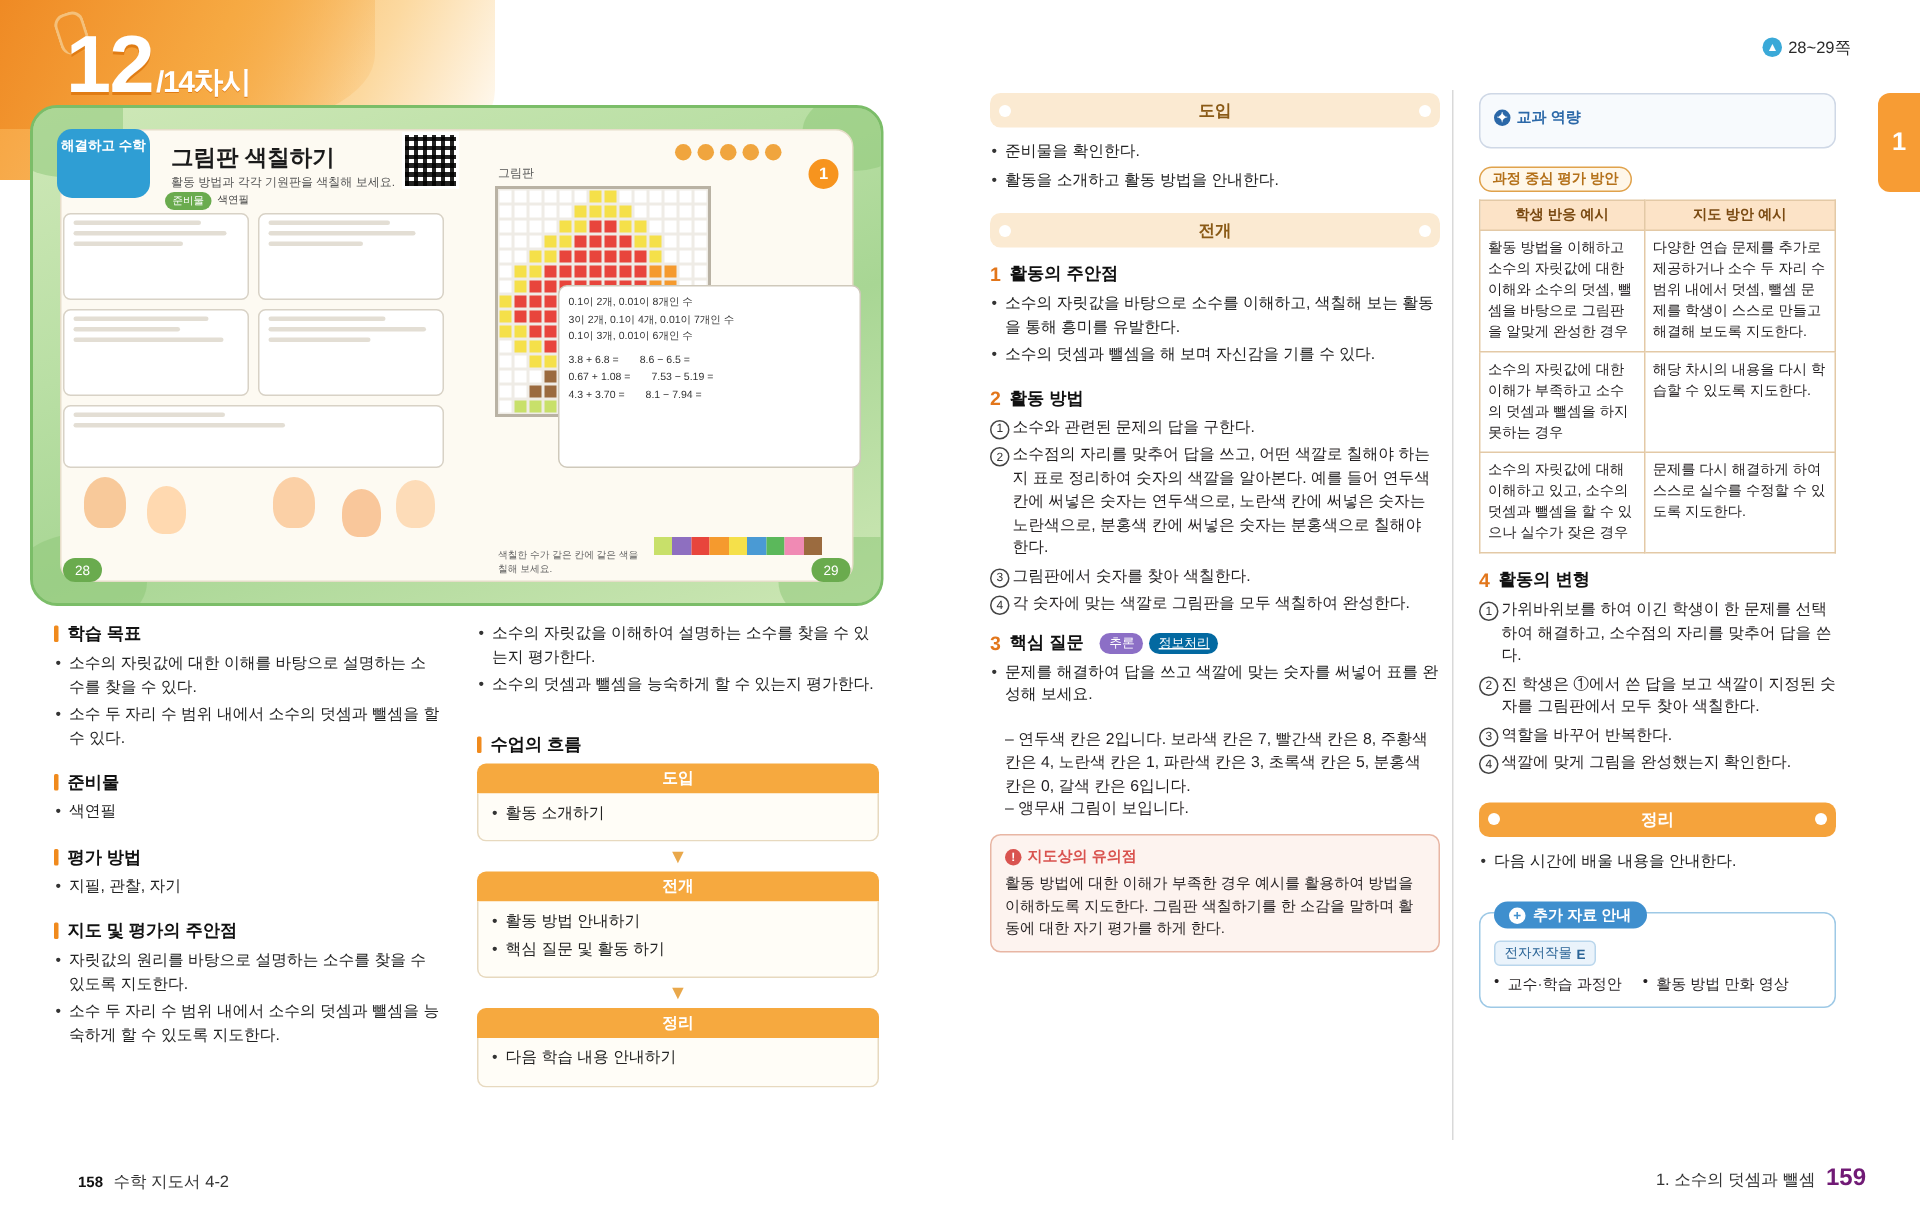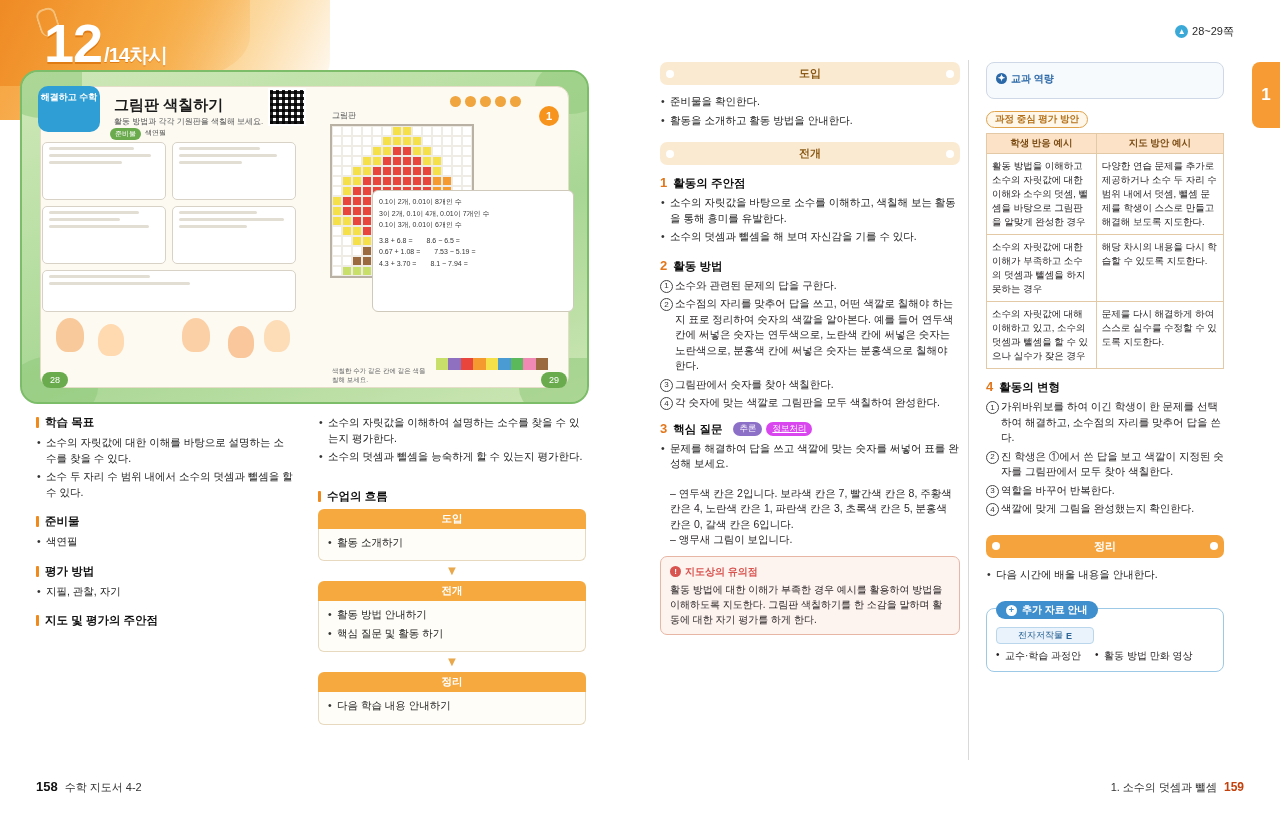--- a/index.html
+++ b/index.html
@@ -130,21 +130,21 @@
   ol.circ{list-style:none;margin:0 0 8px 0;padding:0;counter-reset:c;}
   ol.circ li{position:relative;padding-left:15px;margin-bottom:3px;line-height:15.5px;font-size:10.5px;}
   ol.circ li::before{
     counter-increment:c;content:counter(c);position:absolute;left:0;top:2px;
     width:11px;height:11px;border-radius:50%;border:1px solid #444;font-size:8px;
     display:flex;align-items:center;justify-content:center;color:#333;
   }
   .sub-dash{padding-left:10px;font-size:10.5px;line-height:15.5px;}
   .tagset{display:inline-flex;gap:4px;vertical-align:middle;margin-left:5px;}
   .tag{font-size:8.5px;border-radius:9px;padding:1px 6px;color:#fff;background:#8c6fc6;}
-  .tag.b{background:#d946ef;text-decoration:underline;}
+  .tag.b{background:#0369a1;text-decoration:underline;}
   .caution{
     border:1px solid #e8b6a4;border-radius:7px;background:#fdf3ef;padding:7px 9px;margin-top:8px;
     font-size:10px;line-height:15px;
   }
   .caution-title{color:#d9534f;font-weight:bold;font-size:10px;margin-bottom:3px;display:flex;align-items:center;gap:4px;}
   .excl{width:11px;height:11px;border-radius:50%;background:#d9534f;color:#fff;font-size:8px;
     display:flex;align-items:center;justify-content:center;}
 
   
   .right-col{position:absolute;left:986px;top:62px;width:238px;}
@@ -160,30 +160,30 @@
   }
   table.eval{width:100%;border-collapse:collapse;font-size:9.5px;}
   table.eval th{background:#fce3c7;color:#7a4a12;border:1px solid #e3c9a6;padding:3px 2px;font-weight:bold;}
   table.eval td{border:1px solid #e3c9a6;padding:5px 5px;line-height:14px;vertical-align:top;background:#fff;}
   .addbox{border:1px solid #9ec9e6;border-radius:8px;background:#fff;padding:8px 9px;margin-top:8px;}
   .addhead{
     display:inline-flex;align-items:center;gap:5px;background:#3f8fce;color:#fff;border-radius:12px;
     padding:2px 10px;font-size:10px;font-weight:bold;position:relative;top:-16px;
   }
   .ebadge{display:inline-flex;align-items:center;gap:3px;background:#eaf3fb;border:1px solid #b9d6ec;
-    border-radius:4px;font-size:9px;color:#2a6496;padding:1px 21px;margin-bottom:5px;}
+    border-radius:4px;font-size:9px;color:#2a6496;padding:1px 6px;margin-bottom:5px;}
   .addrow{display:flex;gap:14px;font-size:10px;}
   .addrow span{position:relative;padding-left:9px;}
   .addrow span::before{content:"•";position:absolute;left:0;top:0;}
 
   
   .footer-left{position:absolute;left:36px;bottom:22px;font-size:11px;color:#333;display:flex;align-items:baseline;gap:7px;}
-  .footer-left .pg{font-weight:bold;font-size:13px;color:#111;}
+  .footer-left .pg{font-weight:bold;font-size:10px;color:#111;margin-left:16px;}
   .footer-right{position:absolute;right:36px;bottom:22px;font-size:11px;color:#333;display:flex;align-items:baseline;gap:7px;}
-  .footer-right .pg{font-weight:bold;font-size:12px;color:#c2410c;}
+  .footer-right .pg{font-weight:bold;font-size:16px;color:#701a75;}
   .vline{position:absolute;left:968px;top:60px;width:1px;height:700px;background:#d9d9d9;}
 </style>
 </head>
 <body>
 
 <div class="page">
 
   <div class="corner-band"></div>
   <div class="corner-band2"></div>
   <div class="clip-ico"></div>
@@ -523,20 +523,24 @@
     <ul class="bul">
       <li>색연필</li>
     </ul>
 
     <div class="sec-title">평가 방법</div>
     <ul class="bul">
       <li>지필, 관찰, 자기</li>
     </ul>
 
     <div class="sec-title">지도 및 평가의 주안점</div>
+    <ul class="bul">
+      <li>자릿값의 원리를 바탕으로 설명하는 소수를 찾을 수 있도록 지도한다.</li>
+      <li>소수 두 자리 수 범위 내에서 소수의 덧셈과 뺄셈을 능숙하게 할 수 있도록 지도한다.</li>
+    </ul>
   </div>
 
   <div class="right-of-left">
     <ul class="bul">
       <li>소수의 자릿값을 이해하여 설명하는 소수를 찾을 수 있는지 평가한다.</li>
       <li>소수의 덧셈과 뺄셈을 능숙하게 할 수 있는지 평가한다.</li>
     </ul>
 
     <div class="sec-title" style="margin-top:24px;">수업의 흐름</div>
 

